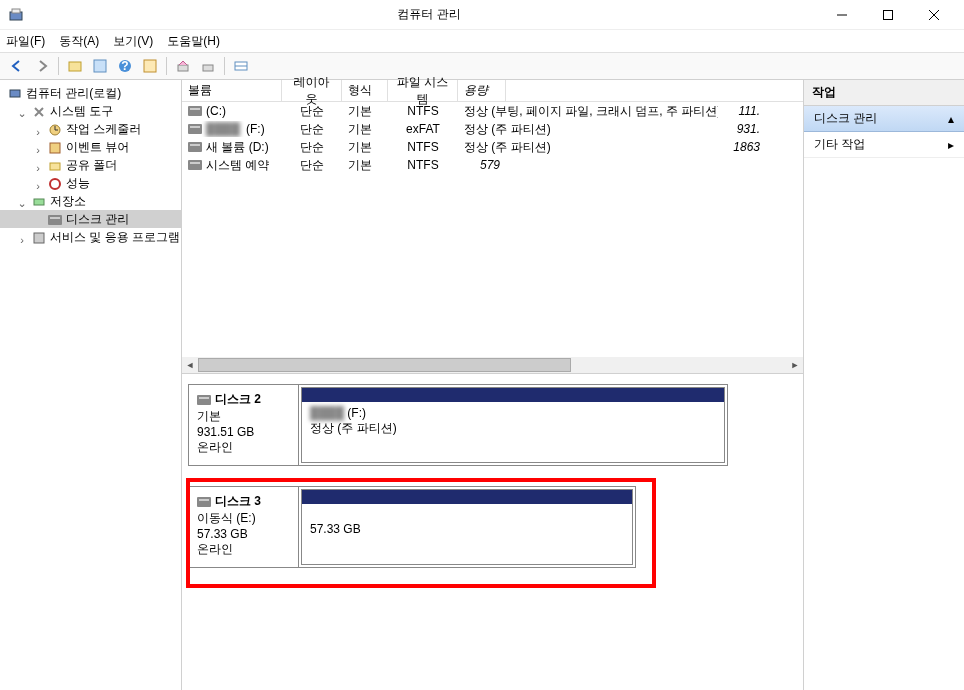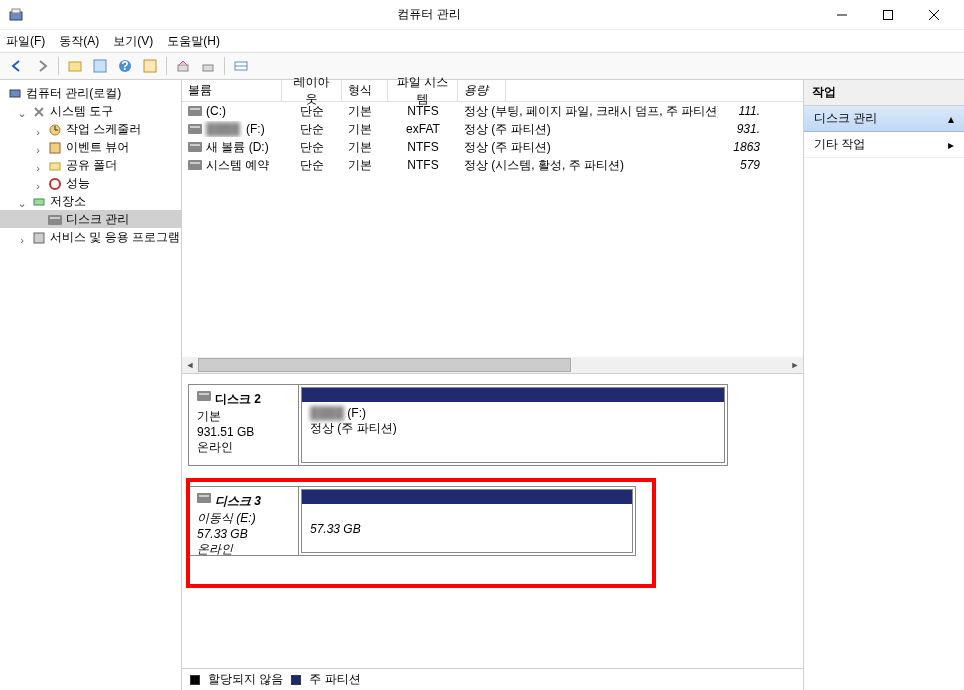--- a/index.html
+++ b/index.html
@@ -45,21 +45,21 @@
 .col-cap { width: 48px; text-align: right; font-style: italic; }
 .drive-icon { width: 14px; height: 10px; background: #888; border-radius: 1px; display: inline-block; position: relative; }
 .drive-icon:before { content:''; position:absolute; top:2px; left:2px; width:10px; height:2px; background:#ccc; }
 .scroll-h { height: 16px; background: #f0f0f0; display:flex; align-items:center; }
 .scroll-thumb-h { height: 14px; background: #ccc; border:1px solid #aaa; }
 .scroll-arrow { width:16px; height:16px; display:flex; align-items:center; justify-content:center; color:#555; font-size:9px; }
 
 .disk-graphical { flex: 1; overflow: hidden; padding: 2px; position: relative; }
 .disk-row { display: flex; margin: 8px 4px; border: 1px solid #888; }
 .disk-info { width: 110px; padding: 6px 8px; border-right: 1px solid #888; background:#fff; }
-.disk-info .disk-title { font-weight: bold; display:flex; gap:4px; }
+.disk-info .disk-title { font-weight: bold; display:flex; align-items:center; gap:4px; }
 .disk-partitions { flex: 1; display: flex; }
 .partition { border: 1px solid #888; margin: 2px; display: flex; flex-direction: column; }
 .partition-header { height: 14px; background: #1f2b6e; }
 .partition-body { padding: 4px 8px; flex:1; }
 .highlight-box { position: absolute; border: 4px solid red; pointer-events: none; }
 
 .legend { height: 22px; display:flex; align-items:center; padding: 0 8px; gap:8px; border-top:1px solid #d0d0d0; }
 .legend-swatch { width: 10px; height: 10px; display:inline-block; border:1px solid #333; }
 
 .actions-panel { width: 160px; }
@@ -293,21 +293,20 @@
           <div class="col-cap">1863</div>
         </div>
         <div class="vol-row">
           <div class="col-vol">
               <span class="drive-icon"></span>
               <span>시스템 예약</span>
             </div>
           <div class="col-layout">단순</div>
           <div class="col-type">기본</div>
           <div class="col-fs">NTFS</div>
-          <div class="col-status">정상 (시스템, 활성, 주 파티션)</div>
           <div class="col-cap">579</div>
         </div>
       </div>
       <div class="scroll-h">
         <div class="scroll-arrow">◄</div>
         <div class="scroll-thumb-h" style="width:60%"></div>
         <div style="flex:1"></div>
         <div class="scroll-arrow">►</div>
       </div>
     </div>
@@ -328,21 +327,21 @@
           <div class="partition" style="flex:1">
             <div class="partition-header"></div>
             <div class="partition-body">
               <div><span class="blur">████</span> <span>(F:)</span></div>
               <div>정상 (주 파티션)</div>
             </div>
           </div>
         </div>
       </div>
 
-      <div class="disk-row" style="width:448px; height:70px; margin-top:20px;font-style:italic;">
+      <div class="disk-row" style="width:448px; height:82px; margin-top:20px;">
         <div class="disk-info">
           <div class="disk-title">
               <span class="drive-icon"></span>
               <span>디스크 3</span>
             </div>
           <div>이동식 (E:)</div>
           <div>57.33 GB</div>
           <div>온라인</div>
         </div>
         <div class="disk-partitions">
@@ -353,26 +352,20 @@
               <div>57.33 GB</div>
             </div>
           </div>
         </div>
       </div>
 
       <div class="highlight-box" style="left:4px; top:104px; width:470px; height:110px;"></div>
 
     </div>
 
-    <div class="legend">
-      <span class="legend-swatch" style="background:#000"></span>
-      <span>할당되지 않음</span>
-      <span class="legend-swatch" style="background:#1f2b6e"></span>
-      <span>주 파티션</span>
-    </div>
   </div>
 
   <div class="actions-panel">
     <div class="actions-header">작업</div>
     <div class="action-item active">
       <span>디스크 관리</span>
       <span>▴</span>
     </div>
     <div class="action-item">
       <span>기타 작업</span>

